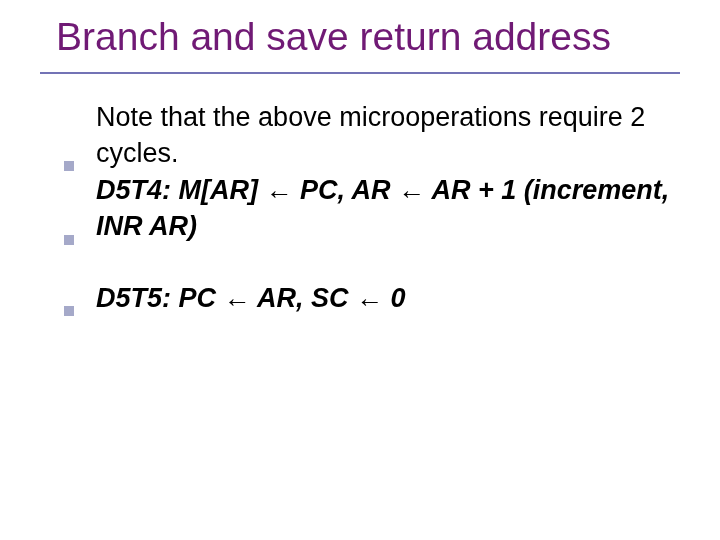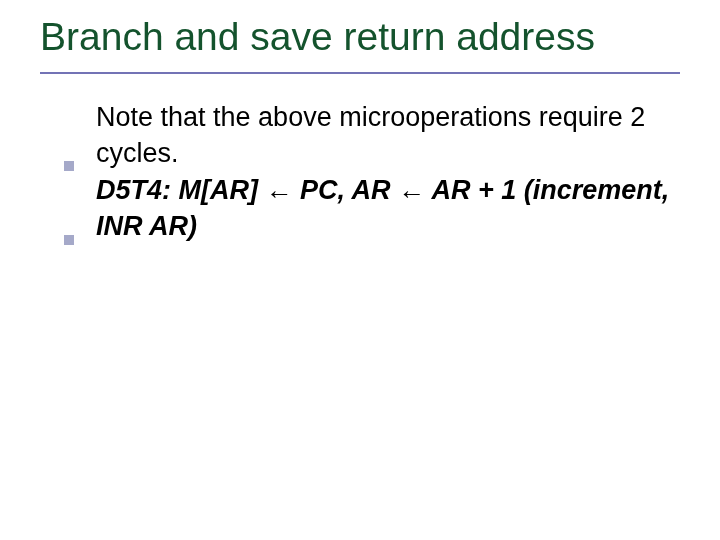--- a/index.html
+++ b/index.html
@@ -15,22 +15,22 @@
   .slide {
     width: 720px;
     height: 540px;
     box-sizing: border-box;
     padding: 14px 40px 20px 40px;
   }
   .title {
     font-size: 39px;
     line-height: 1.18;
     font-weight: 400;
-    margin: 0 0 12px 0;
-    color: #14532d;
+    margin: 0 0 12px 16px;
+    color: #701a75;
   }
   .rule {
     border: none;
     border-top: 2px solid #5a5aa8;
     margin: 0 0 26px 0;
     opacity: 0.85;
   }
   .body {
     padding-left: 24px;
   }
@@ -73,15 +73,19 @@
       <span class="text">Note that the above microoperations require 2 cycles.</span>
     </div>
 
     <div class="item">
       <span class="bullet"></span>
       <span class="text bold">D5T4: M[AR] ← PC, AR ← AR + 1 (increment, INR AR)</span>
     </div>
 
     <div class="spacer"></div>
 
+    <div class="item">
+      <span class="bullet"></span>
+      <span class="text bold">D5T5: PC ← AR, SC ← 0</span>
+    </div>
 
   </div>
 </div>
 
 </body></html>

